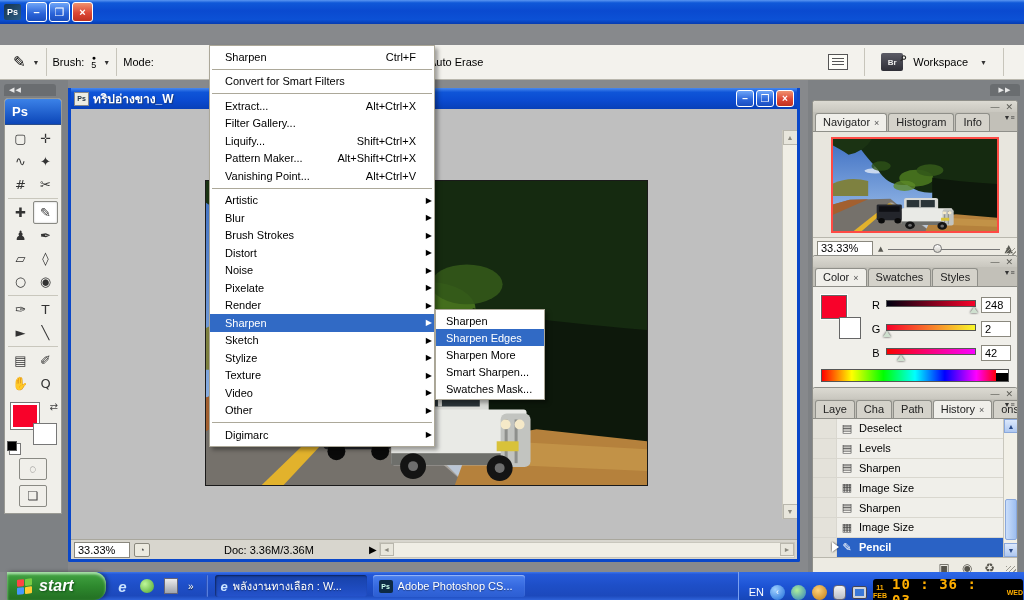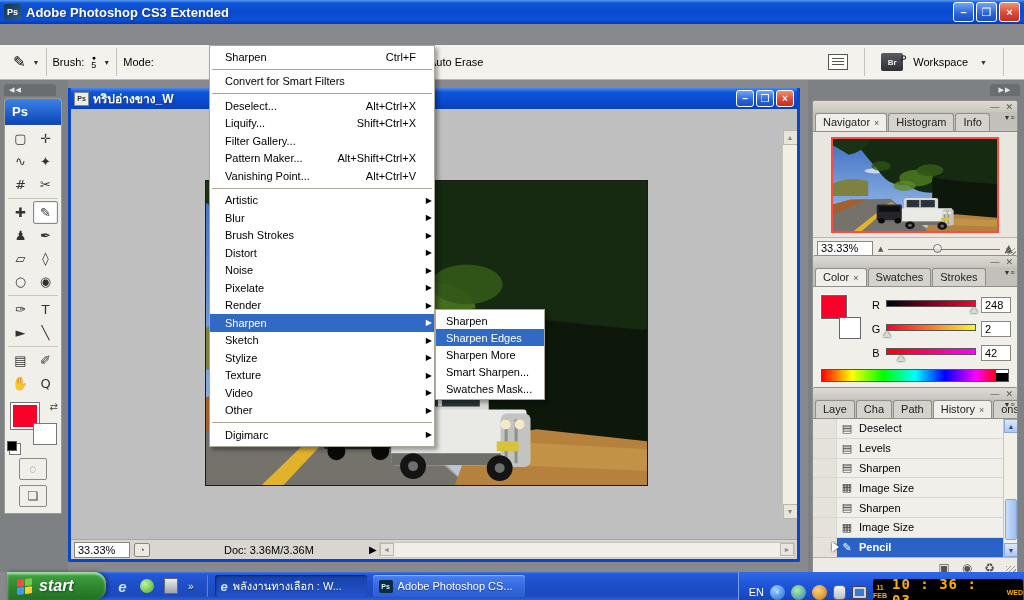--- a/index.html
+++ b/index.html
@@ -212,21 +212,20 @@
   .clock .time { font-family:"DejaVu Sans Mono",monospace; font-size:14px; font-weight:bold; letter-spacing:1px; }
   .clock .wd { font-size:7px; font-weight:bold; }
 </style>
 </head>
 <body>
 
 <div id="screen">
 
   <div class="titlebar">
     <div class="appicon">Ps</div>
-    <div class="title">Adobe Photoshop CS3 Extended</div>
     <div class="winbtns">
       <div class="winbtn">–</div>
       <div class="winbtn">❐</div>
       <div class="winbtn close">×</div>
     </div>
   </div>
 
 
   <div class="optionsbar">
     <div class="opt-group" style="margin-left:10px">
@@ -414,21 +413,21 @@
     </div>
 
     <div class="panel" style="top:175px">
       <div class="p-head">
         <span>—</span>
         <span>✕</span>
       </div>
       <div class="p-tabs" id="colorTabs">
         <div class="p-tab active">Color<span class="tabx">×</span></div>
           <div class="p-tab">Swatches</div>
-          <div class="p-tab">Strokes</div>
+          <div class="p-tab">Styles</div>
           <div class="p-fly">▼≡</div>
       </div>
       <div class="p-content col-content">
         <div class="col-swatches">
           <div class="col-fg" id="colFg" style="background: rgb(248, 2, 42);"></div>
           <div class="col-bg"></div>
         </div>
         <div class="chan-rows" id="chanRows">
             <div class="chan-row">
               <span class="chan-label">R</span>
@@ -534,32 +533,32 @@
         <span class="m-arr"></span>
       </div>
       <div class="m-sep"></div>
       <div class="m-row">
         <span class="m-label">Convert for Smart Filters</span>
         <span class="m-short"></span>
         <span class="m-arr"></span>
       </div>
       <div class="m-sep"></div>
       <div class="m-row">
-        <span class="m-label">Deselect...</span>
+        <span class="m-label">Extract...</span>
         <span class="m-short">Alt+Ctrl+X</span>
         <span class="m-arr"></span>
       </div>
       <div class="m-row">
+        <span class="m-label">Filter Gallery...</span>
+        <span class="m-short"></span>
+        <span class="m-arr"></span>
+      </div>
+      <div class="m-row">
         <span class="m-label">Liquify...</span>
         <span class="m-short">Shift+Ctrl+X</span>
-        <span class="m-arr"></span>
-      </div>
-      <div class="m-row">
-        <span class="m-label">Filter Gallery...</span>
-        <span class="m-short"></span>
         <span class="m-arr"></span>
       </div>
       <div class="m-row">
         <span class="m-label">Pattern Maker...</span>
         <span class="m-short">Alt+Shift+Ctrl+X</span>
         <span class="m-arr"></span>
       </div>
       <div class="m-row">
         <span class="m-label">Vanishing Point...</span>
         <span class="m-short">Alt+Ctrl+V</span>

